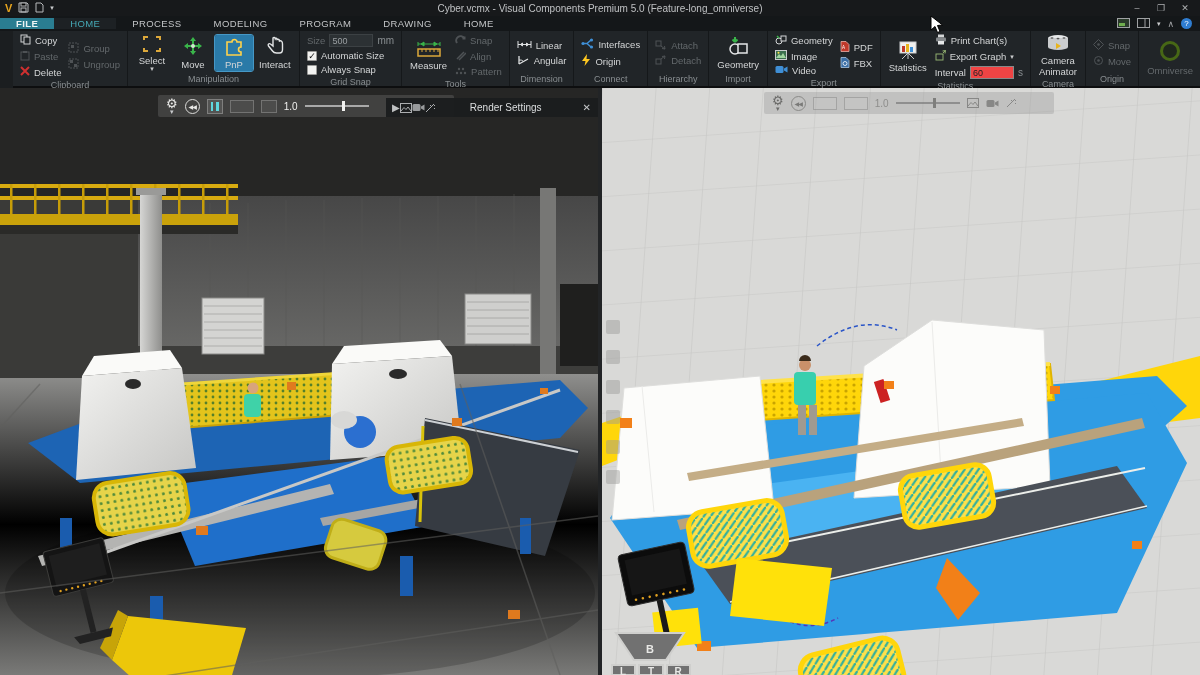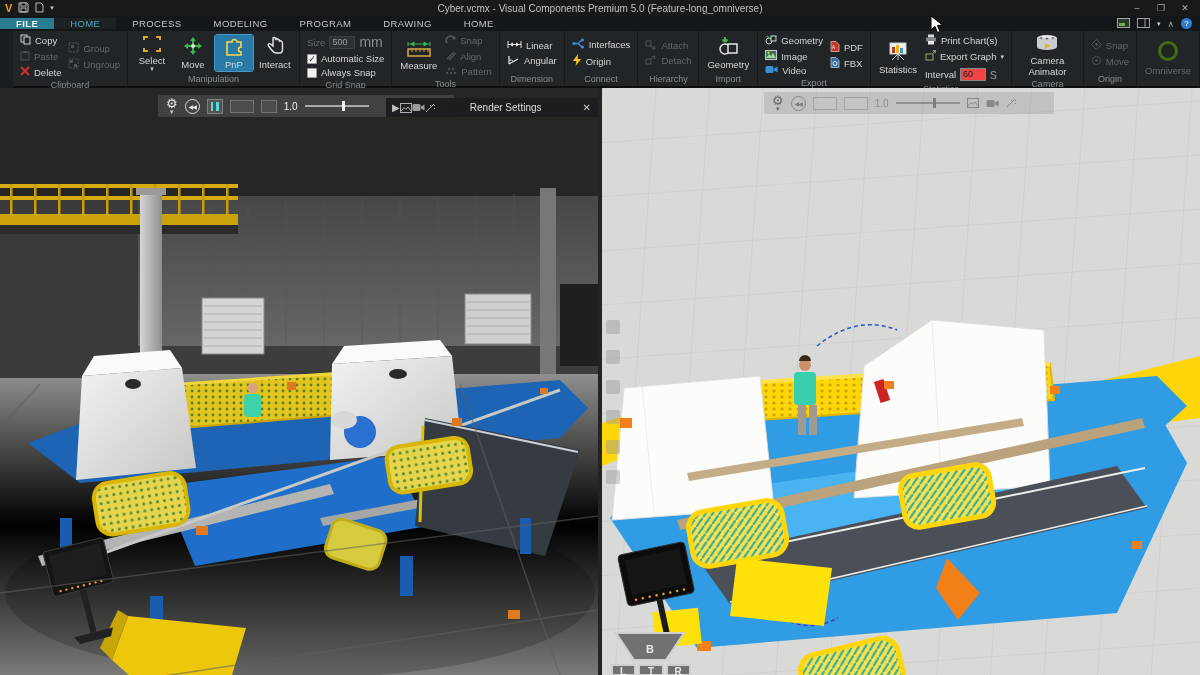--- a/index.html
+++ b/index.html
@@ -30,23 +30,23 @@
   .rgroup-label { text-align:center; font-size:9px; color:#898e91; padding:1px 0 2px; }
   .rcol { display:flex; flex-direction:column; justify-content:center; gap:1px; }
   .btn-small { display:flex; align-items:center; gap:4px; font-size:9.5px; color:#d4d6d7; padding:1px 2px; white-space:nowrap; }
   .btn-big { display:flex; flex-direction:column; align-items:center; justify-content:center; min-width:38px; padding:1px 3px; gap:1px; font-size:9.5px; color:#d4d6d7; text-align:center; line-height:1.1; }
   .btn-big.active { background:#2a7aa8; outline:1px solid #4698c6; border-radius:2px; }
   .disabled { color:#63686b; }
   .disabled svg { opacity:.45; }
   .caret { font-size:7px; color:#c9cbcd; line-height:4px; }
   .chk { width:10px; height:10px; background:#f2f2f0; border:1px solid #9a9a98; border-radius:1px; font-size:9px; line-height:9px; text-align:center; color:#111; }
   .chk.empty { color:transparent; }
-  .rinput { width:26px; height:13px; background:#2c3134; border:1px solid #3c4144; color:#9a9fa2; font-size:9px; padding:0 2px; font-family:"Liberation Sans",sans-serif; }
+  .rinput { width:44px; height:13px; background:#2c3134; border:1px solid #3c4144; color:#9a9fa2; font-size:9px; padding:0 2px; font-family:"Liberation Sans",sans-serif; }
   .rinput.lit { background:#ef4444; color:#222; border-color:#888; }
-  .unit { font-size:14px; color:#898e91; }
+  .unit { font-size:10px; color:#898e91; }
 
   
   #viewports { position:absolute; top:88px; left:0; width:1200px; height:587px; }
   #vp-left, #vp-right { position:absolute; top:0; height:587px; overflow:hidden; }
   #vp-left { left:0; width:598px; background:#5a5a58; }
   #vp-right { left:602px; width:598px; background:#d9d9d7; }
   #vp-split { position:absolute; top:0; left:598px; width:4px; height:587px; background:#222426; }
 
   .vp-toolbar { position:absolute; height:22px; display:flex; align-items:center; gap:7px; padding:0 8px; background:rgba(110,110,110,0.38); border-radius:2px; color:#e6e6e4; font-size:10px; }
   .vp-toolbar .gear { font-size:13px; line-height:12px; }

